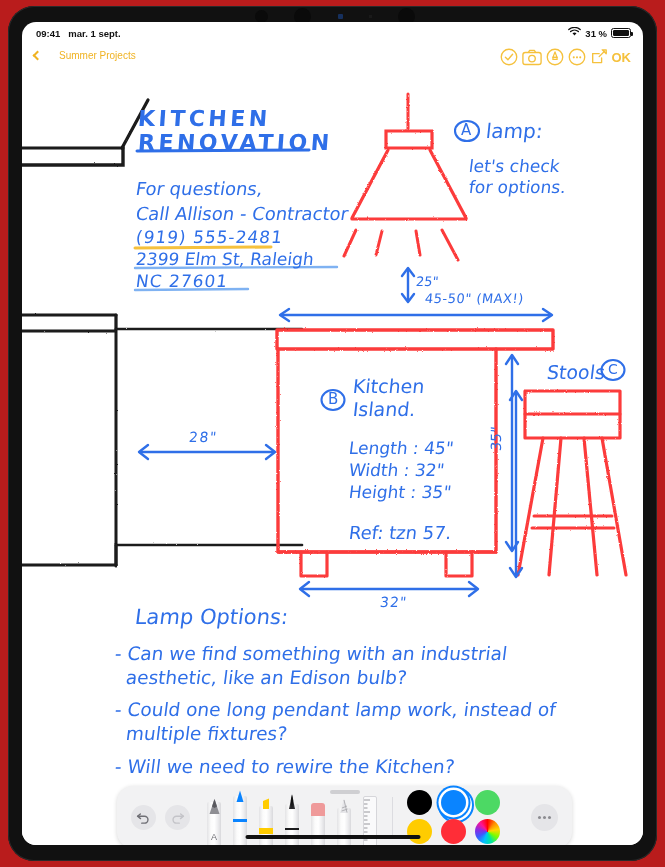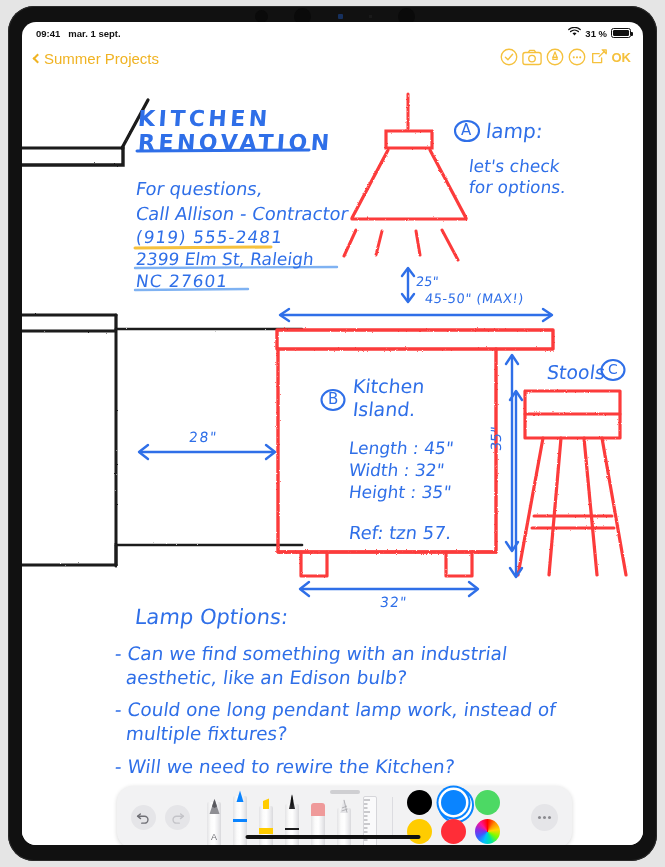--- a/index.html
+++ b/index.html
@@ -7,21 +7,21 @@
     width: 665px; height: 867px;
     background: #000;
     font-family: "Liberation Sans", sans-serif;
     overflow: hidden;
   }
 
   
   #device {
     position: absolute; left: 0; top: 0;
     width: 665px; height: 867px;
-    background: #e5e5e5;
+    background: #b91c1c;
   }
   #bezel {
     position: absolute; left: 8px; top: 6px;
     width: 649px; height: 855px;
     background: #111;
     border-radius: 26px;
     box-shadow: inset 0 0 0 1px #2a2a2a;
   }
   #camera-bar {
     position: absolute; left: 255px; top: 8px;
@@ -62,22 +62,22 @@
     width: 1.6px; height: 4px; background: #111; border-radius: 0 1px 1px 0;
   }
   .batt i { position: absolute; left: 1px; top: 1px; bottom: 1px; right: 1px; background: #111; border-radius: 1.2px; display: block; }
 
   
   #navbar {
     position: absolute; left: 0; top: 22px; width: 621px; height: 34px;
   }
   #back-btn {
     position: absolute; left: 12px; top: 6px;
-    display: flex; align-items: center; gap: 2px;
-    color: #f0b323; font-size: 15px; cursor: pointer;
+    display: flex; align-items: center; gap: 17px;
+    color: #f0b323; font-size: 10px; cursor: pointer;
   }
   .chev-left {
     width: 7px; height: 7px;
     border-left: 2.2px solid #f0b323; border-bottom: 2.2px solid #f0b323;
     transform: rotate(45deg); margin-right: 1px;
   }
   #nav-actions {
     position: absolute; right: 12px; top: 4px;
     display: flex; align-items: center; gap: 4px;
     color: #f5c13d;

